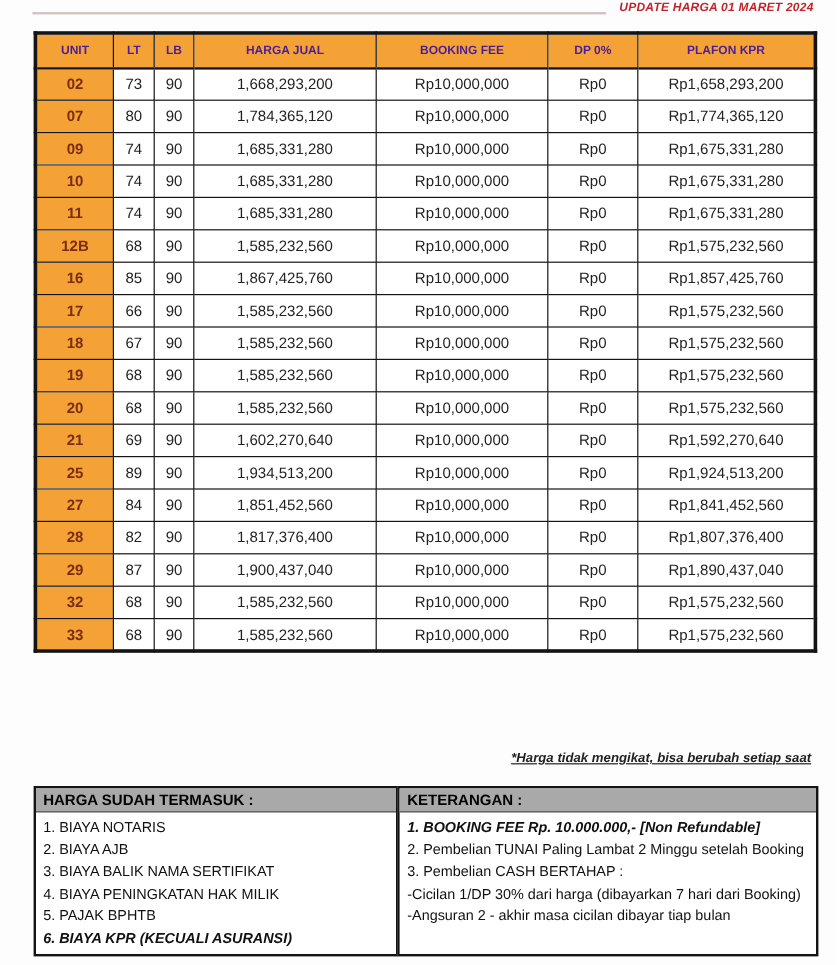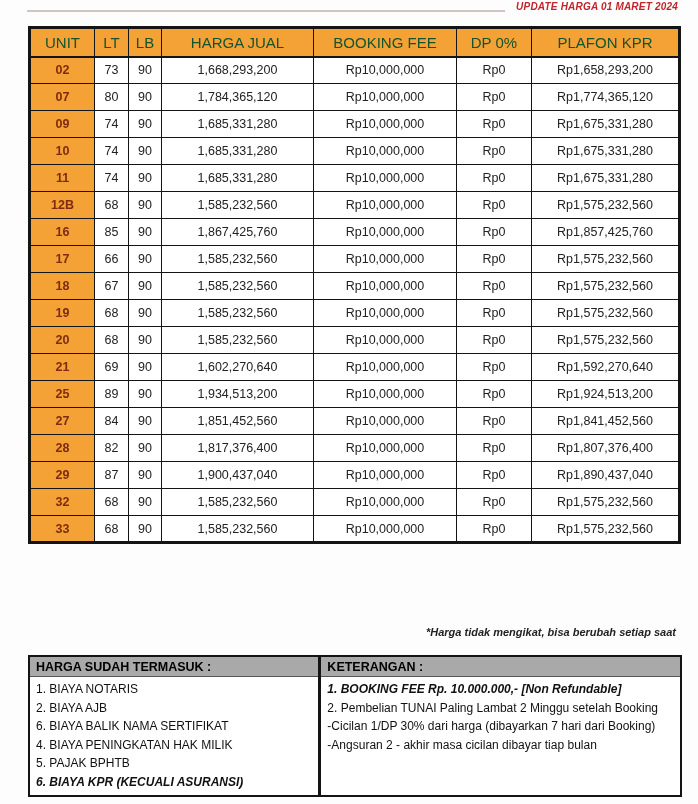--- a/index.html
+++ b/index.html
@@ -36,49 +36,49 @@
     background:#fff;
     border:3px solid var(--border);
   }
   .price-table th,.price-table td{
     border:1.5px solid var(--border);
     text-align:center;vertical-align:middle;
     overflow:hidden;white-space:nowrap;
   }
   .price-table th{
     height:29px;background:var(--orange);
-    font-size:15px;font-weight:normal;color:#14532d;
+    font-size:10px;font-weight:bold;color:#4c1d95;
     border-bottom:2.5px solid var(--border);
   }
   .price-table td{height:27px;font-size:12.5px;color:#222;}
   .price-table td.unit{
     background:var(--orange);
     color:var(--maroon);font-weight:bold;font-size:12.5px;
   }
   .footnote{
     position:absolute;top:626px;right:22px;
-    font-size:11px;font-style:italic;font-weight:bold;color:#222;
+    font-size:11px;font-style:italic;font-weight:bold;color:#222;text-decoration:underline;
   }
   
   .info-row{
     position:absolute;left:28px;top:655px;width:654px;
     display:flex;align-items:stretch;
   }
   .info-box{
     border:2.5px solid var(--border);background:#fff;
   }
   .info-box.left{width:310px;}
   .info-box.right{flex:1;margin-left:-1px;}
   .info-box .box-title{
     background:var(--gray);color:#000;
     font-size:12.5px;font-weight:bold;
     padding:3px 4px 2px 6px;
     border-bottom:1.5px solid #555;
   }
-  .info-box ul{list-style:none;padding:3px 22px 4px 6px;}
+  .info-box ul{list-style:none;padding:3px 10px 4px 6px;}
   .info-box li{
     font-size:12px;color:#111;
     padding:2px 0 2.5px 0;white-space:nowrap;overflow:hidden;
   }
   .info-box li.bold{font-weight:bold;font-style:italic;}
 </style>
 </head>
 <body>
 
 <div class="top-strip"></div>
@@ -273,28 +273,29 @@
 </table>
 
 <div class="footnote">*Harga tidak mengikat, bisa berubah setiap saat</div>
 
 <div class="info-row">
   <div class="info-box left">
     <div class="box-title">HARGA SUDAH TERMASUK :</div>
     <ul>
         <li>1. BIAYA NOTARIS</li>
         <li>2. BIAYA AJB</li>
-        <li>6. BIAYA BALIK NAMA SERTIFIKAT</li>
+        <li>3. BIAYA BALIK NAMA SERTIFIKAT</li>
         <li>4. BIAYA PENINGKATAN HAK MILIK</li>
         <li>5. PAJAK BPHTB</li>
         <li class="bold">6. BIAYA KPR (KECUALI ASURANSI)</li>
       </ul>
   </div>
   <div class="info-box right">
     <div class="box-title">KETERANGAN :</div>
     <ul>
         <li class="bold">1. BOOKING FEE Rp. 10.000.000,- [Non Refundable]</li>
         <li>2. Pembelian TUNAI Paling Lambat 2 Minggu setelah Booking</li>
+        <li>3. Pembelian CASH BERTAHAP :</li>
         <li>-Cicilan 1/DP 30% dari harga (dibayarkan 7 hari dari Booking)</li>
         <li>-Angsuran 2 - akhir masa cicilan dibayar tiap bulan</li>
       </ul>
   </div>
 </div>
 
 </body></html>

